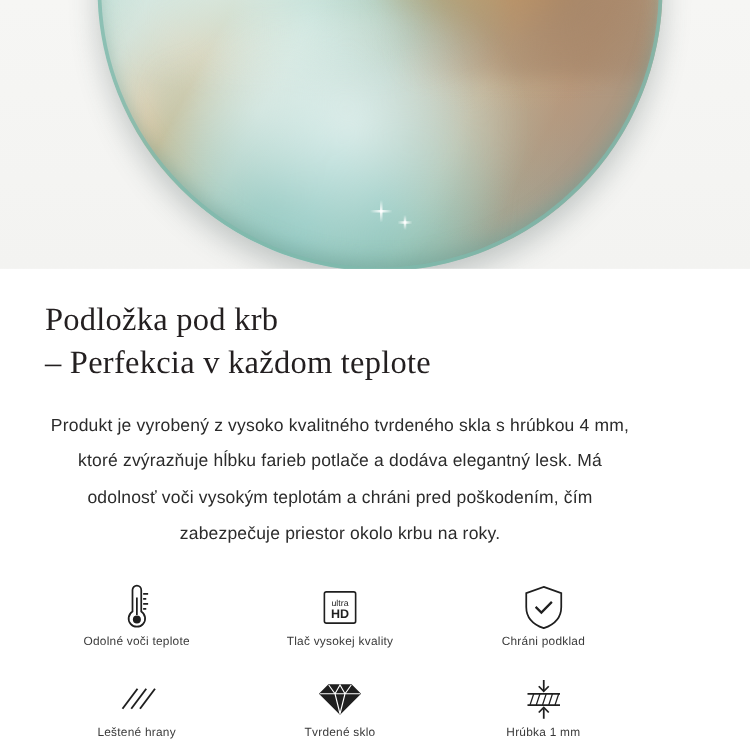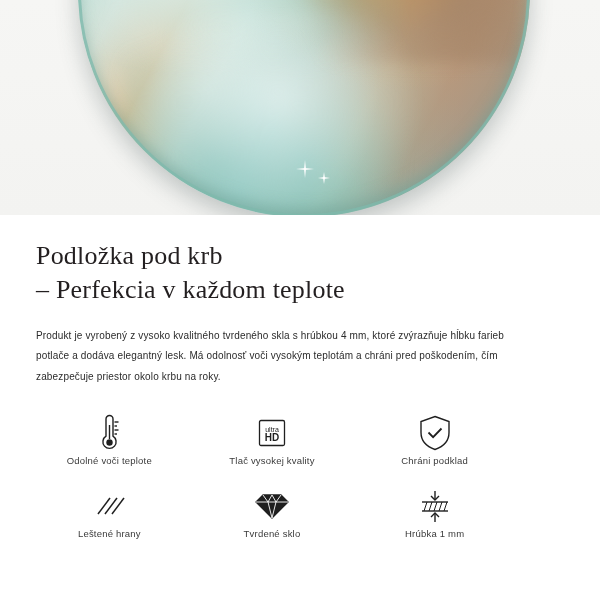--- a/index.html
+++ b/index.html
@@ -137,25 +137,26 @@
     font-size: 26px;
     line-height: 1.32;
     font-weight: 400;
     color: #231f20;
     letter-spacing: 0.2px;
   }
   .headline .line2 { display: block; }
 
   .paragraph {
     margin: 18px 0 0 0;
-    font-size: 10px;
+    font-size: 14px;
     line-height: 2.05;
     color: #2b2b2b;
     letter-spacing: 0.15px;
     max-width: 530px;
+    text-align: center;
   }
 
   
   .features {
     margin-top: 24px;
     padding: 0 28px;
     display: grid;
     grid-template-columns: repeat(3, 1fr);
     row-gap: 18px;
     box-sizing: border-box;

